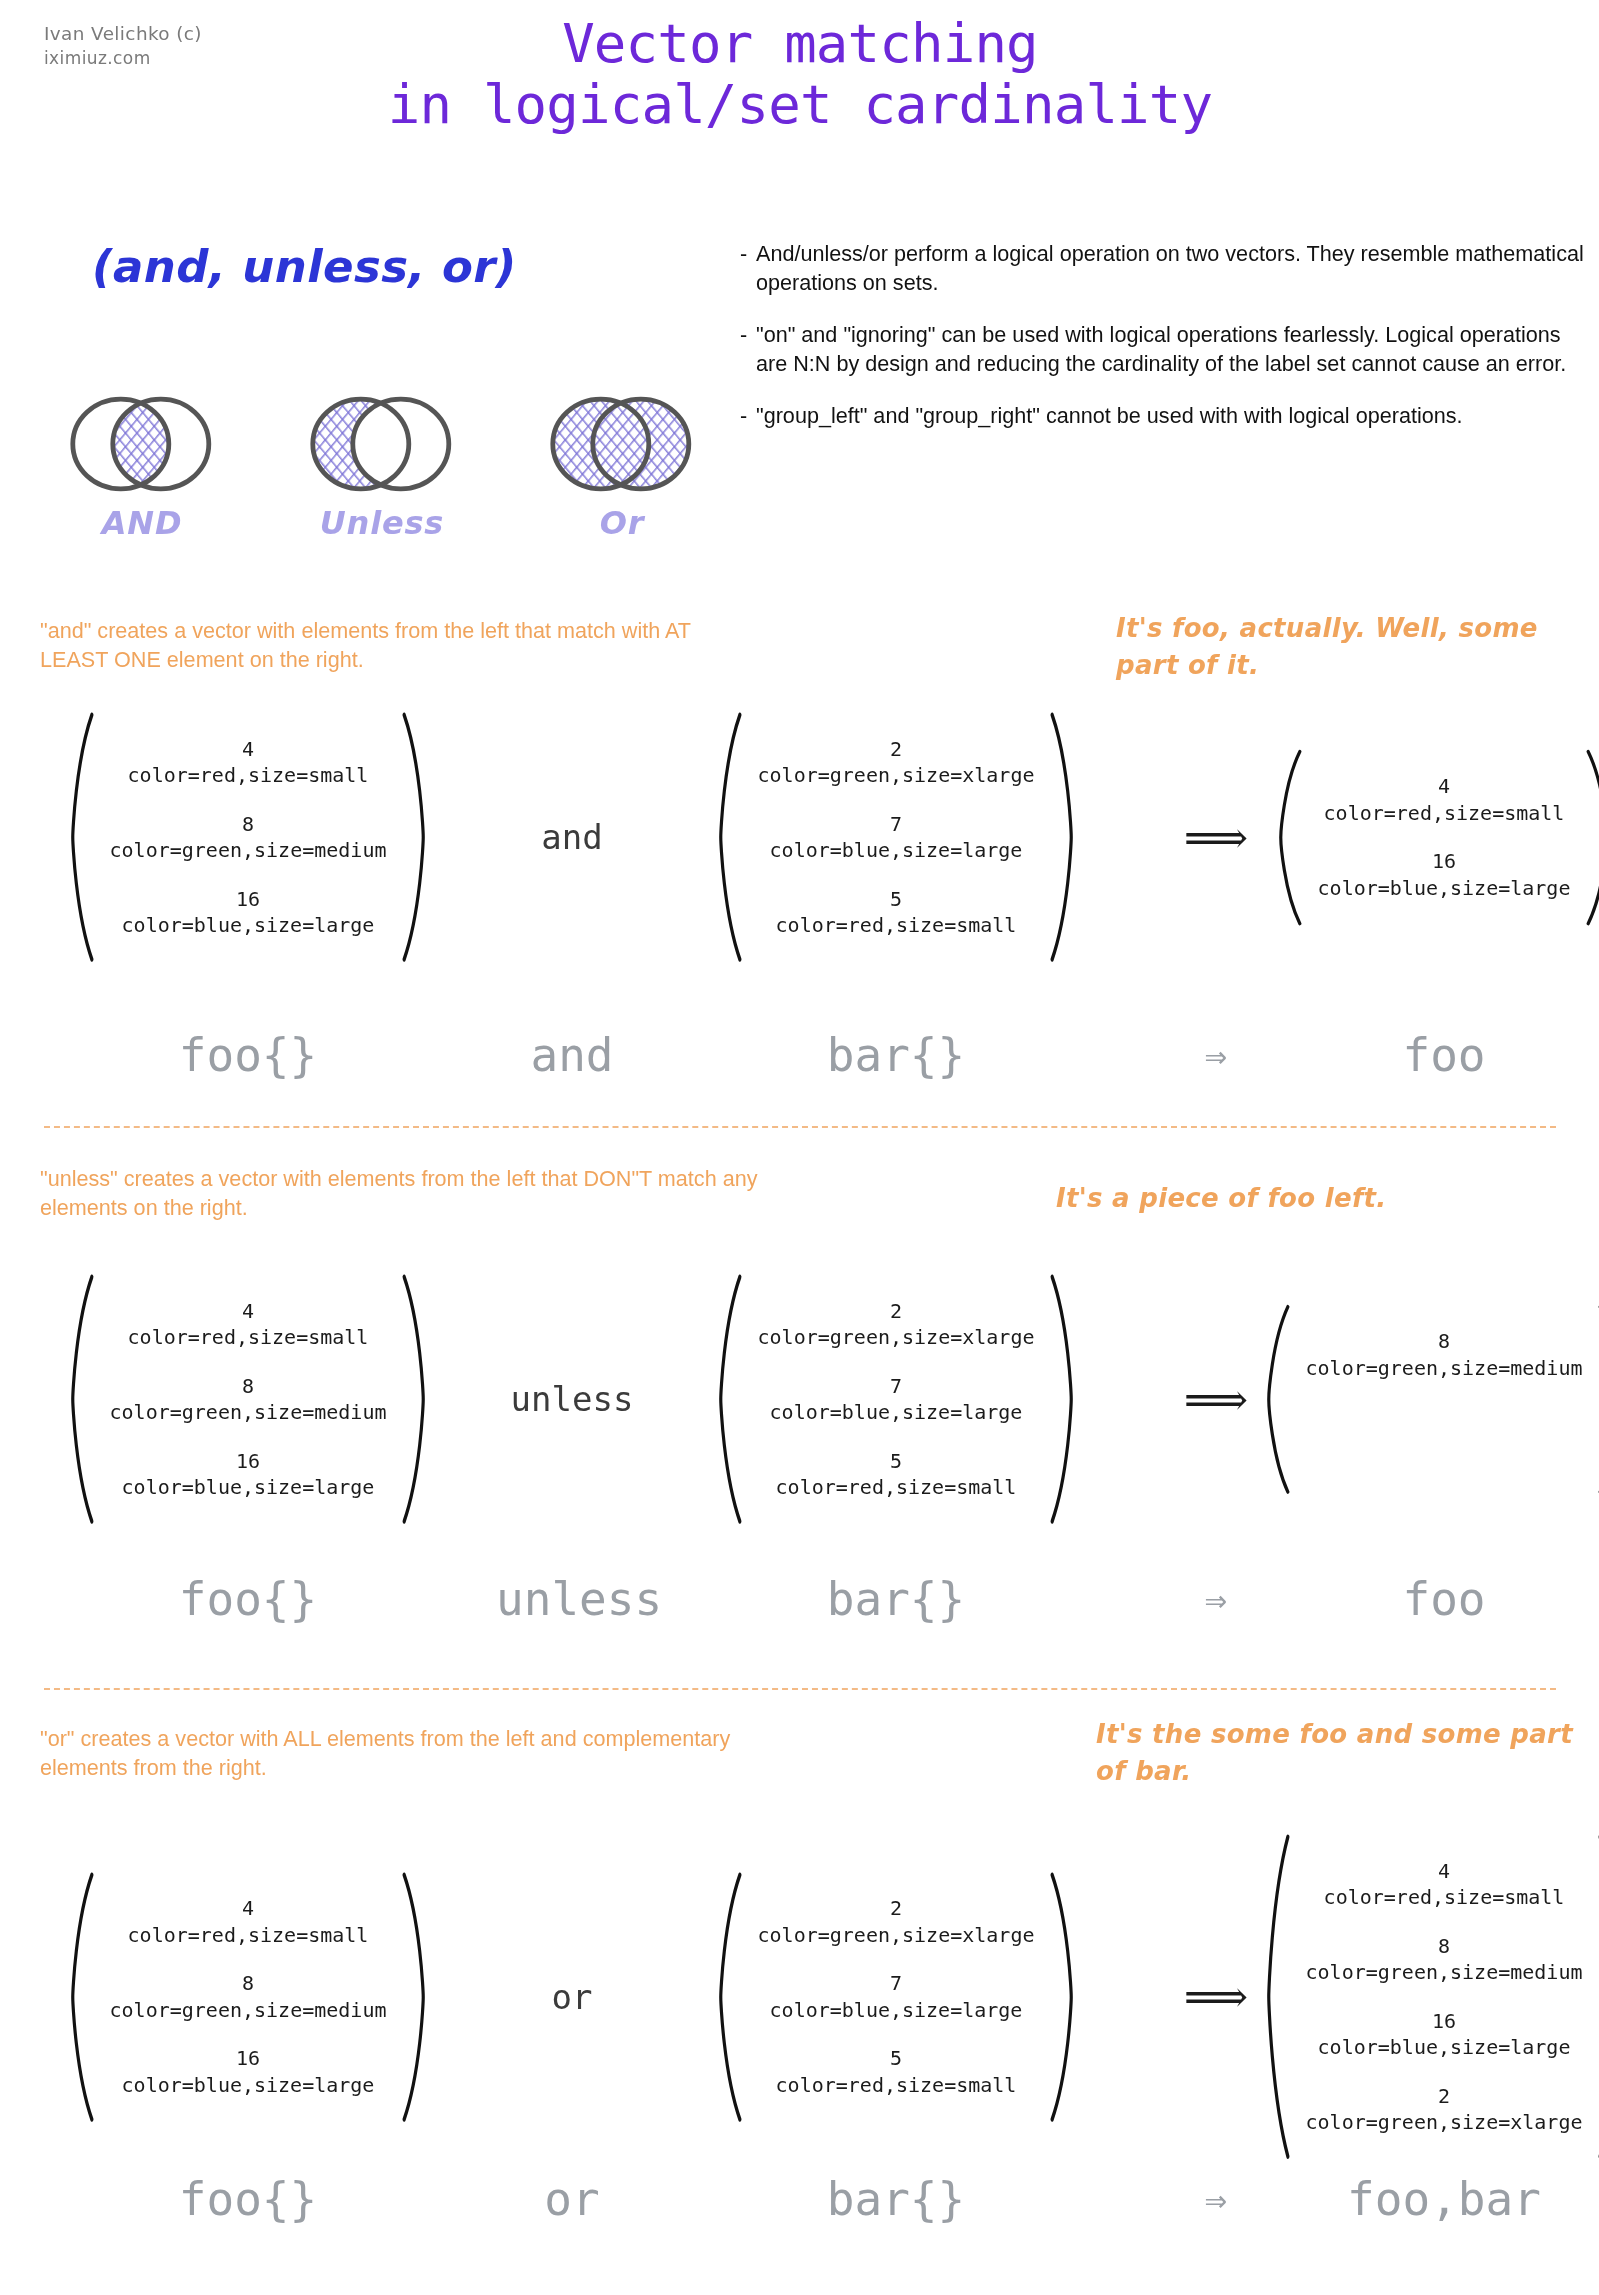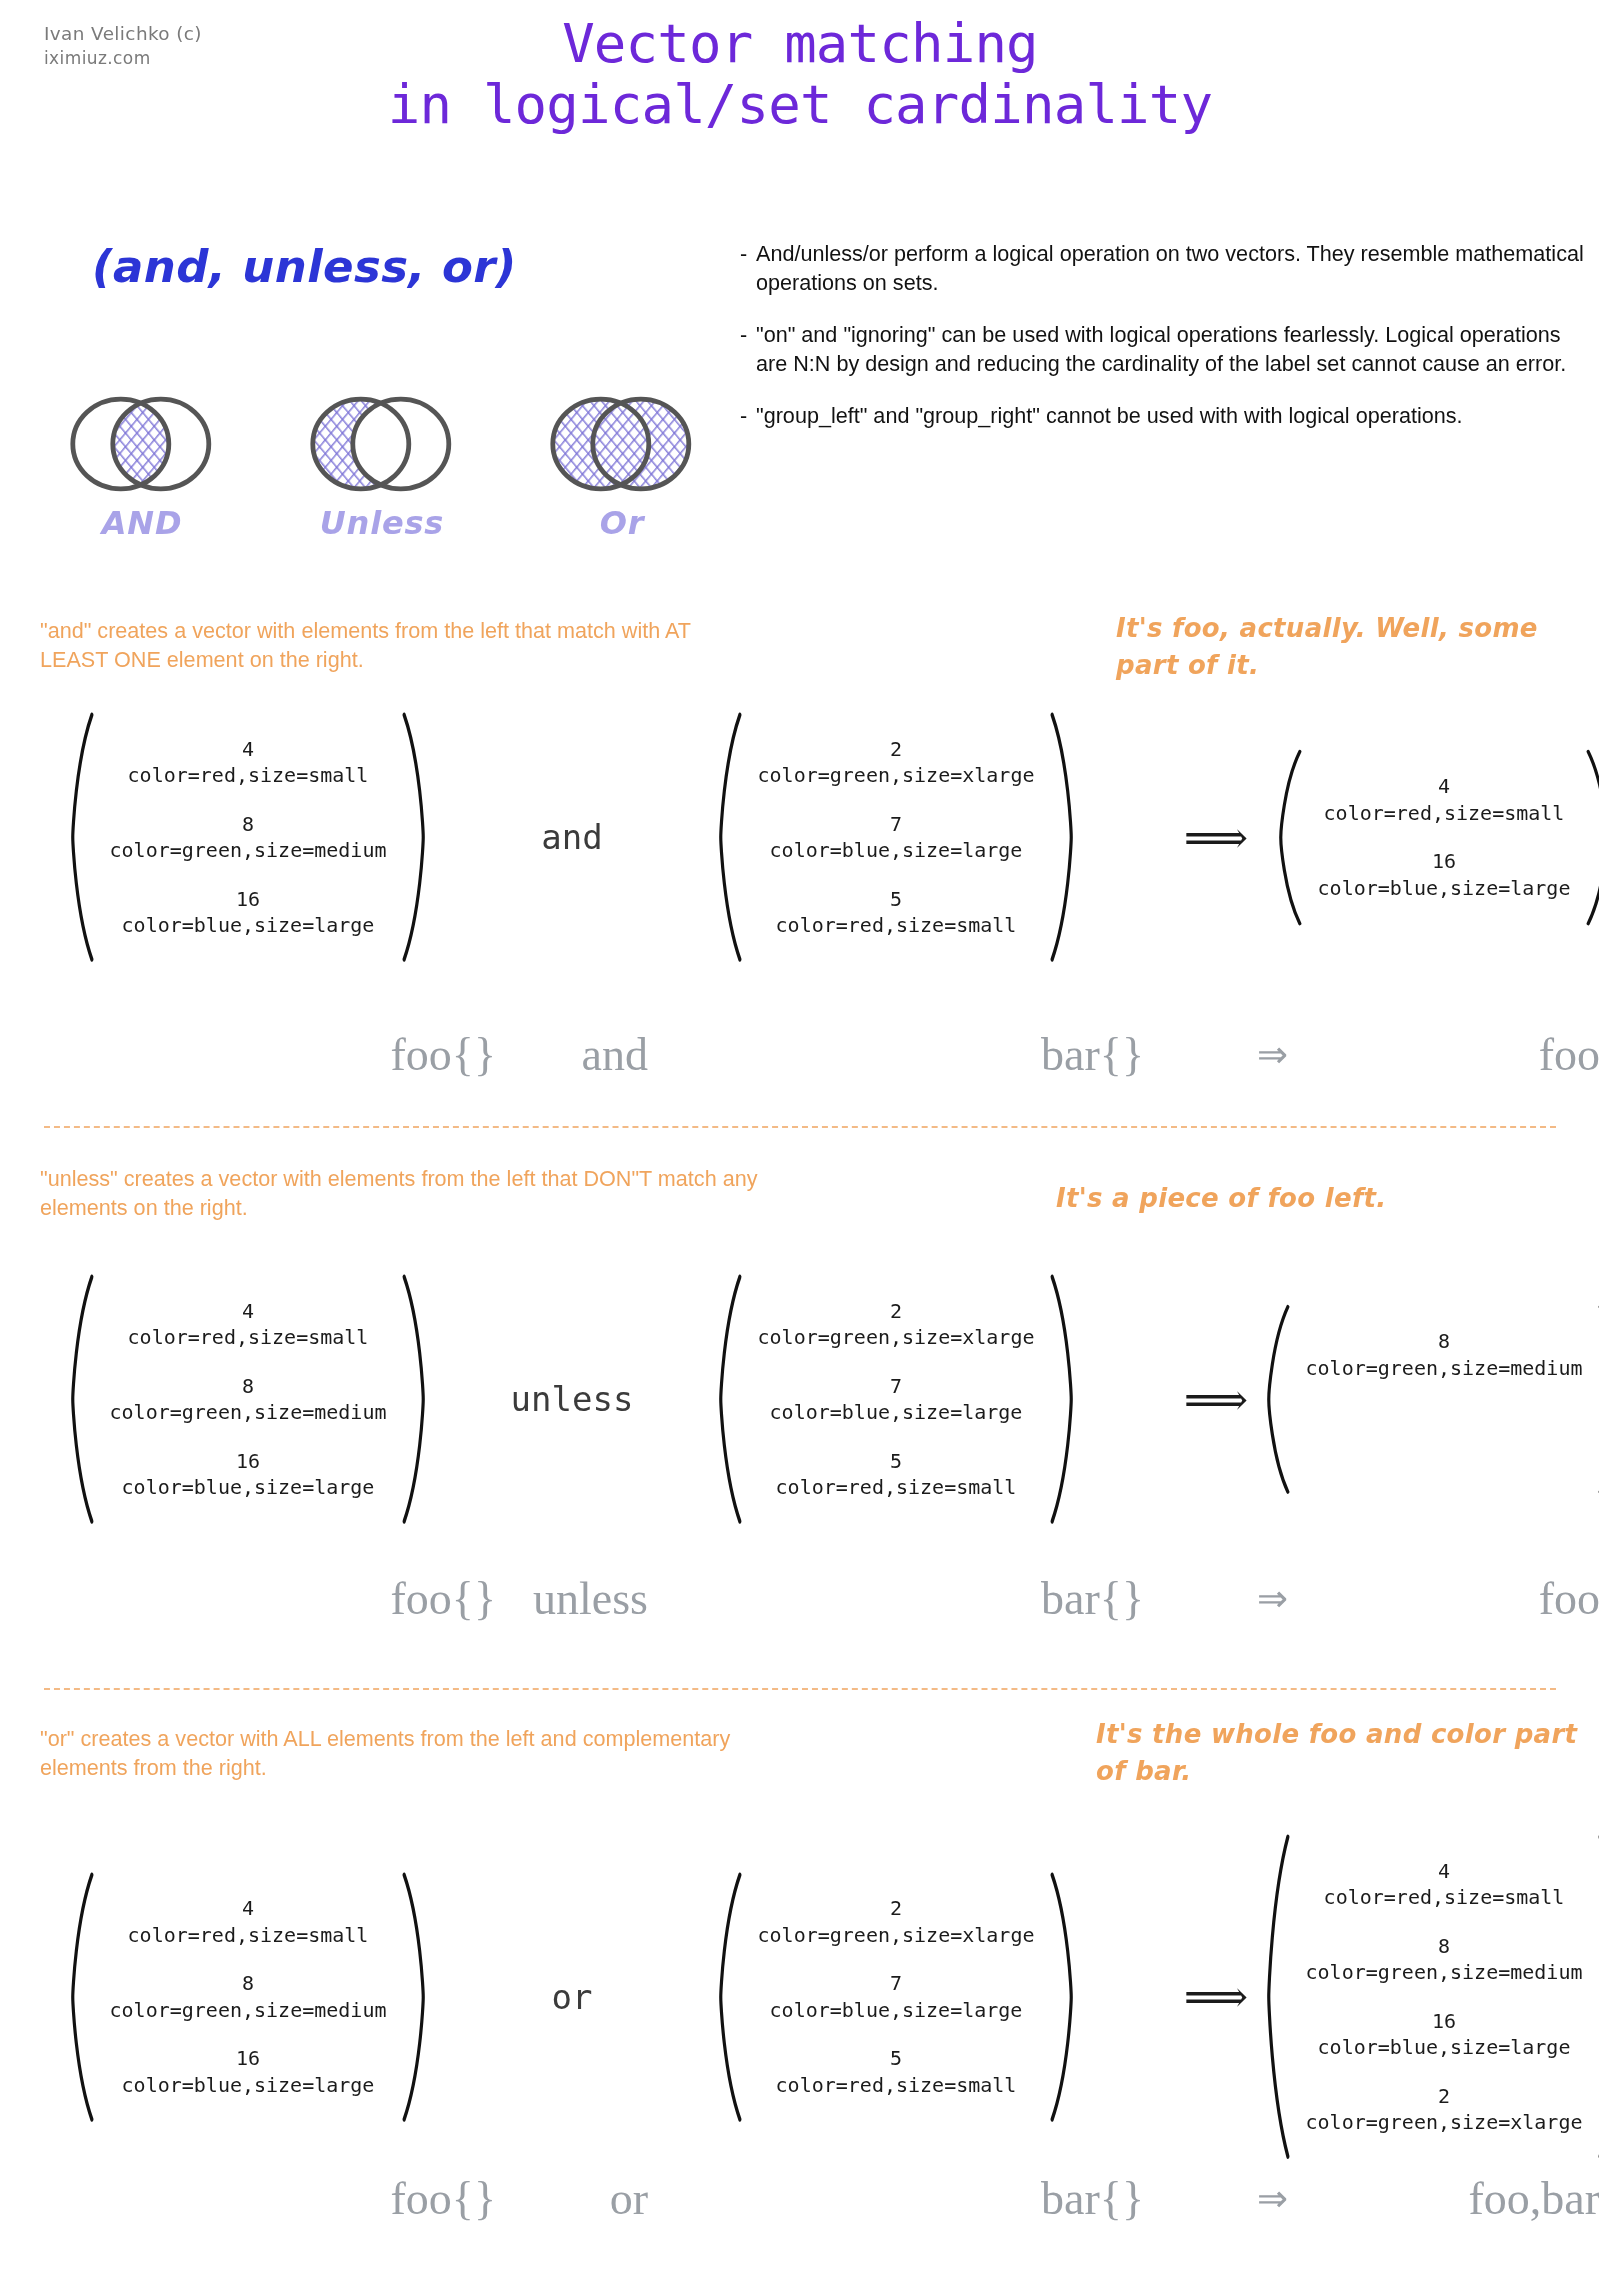--- a/index.html
+++ b/index.html
@@ -211,21 +211,21 @@
   .expr-row {
     position: absolute;
     left: 0;
     width: 1600px;
     display: flex;
     align-items: center;
     font-family: "DejaVu Sans Mono", monospace;
     font-size: 46px;
     color: #9a9fa5;
   }
-  .expr-cell { text-align: right; flex: none; font-family: Liberation Serif, serif; }
+  .expr-cell { text-align: center; flex: none; }
   .expr-arrow { font-size: 37px; }
 
   
   .col-a { width: 496px; }
   .col-op { width: 152px; }
   .col-b { width: 496px; }
   .col-arr { width: 144px; }
   .col-c { width: 312px; }
 </style>
 </head>
@@ -546,21 +546,21 @@
     <div class="col-a expr-cell">foo{}</div>
     <div class="col-op expr-cell">unless</div>
     <div class="col-b expr-cell">bar{}</div>
     <div class="col-arr expr-cell expr-arrow">⇒</div>
     <div class="col-c expr-cell">foo</div>
   </div>
 </div>
 
 <div class="section" id="section-or">
   <div class="sec-desc">"or" creates a vector with ALL elements from the left and complementary elements from the right.</div>
-  <div class="sec-quip wide" style="top:-8px;">It's the whole foo and color part of bar.</div>
+  <div class="sec-quip wide" style="top:-8px;">It's the some foo and some part of bar.</div>
 
   <div class="matrix-row" style="top:108px;">
     <div class="col-a" style="display:flex;justify-content:center;">
       <div class="matrix">
         <div class="brace">
           <svg viewBox="0 0 34 200" preserveAspectRatio="none">
               <path d="M30 4 C10 40, 6 95, 6 100 C6 105, 10 160, 30 196" fill="none" stroke="#111" stroke-width="4" stroke-linecap="round"></path>
             </svg>
         </div>
         <div class="mat-body">

